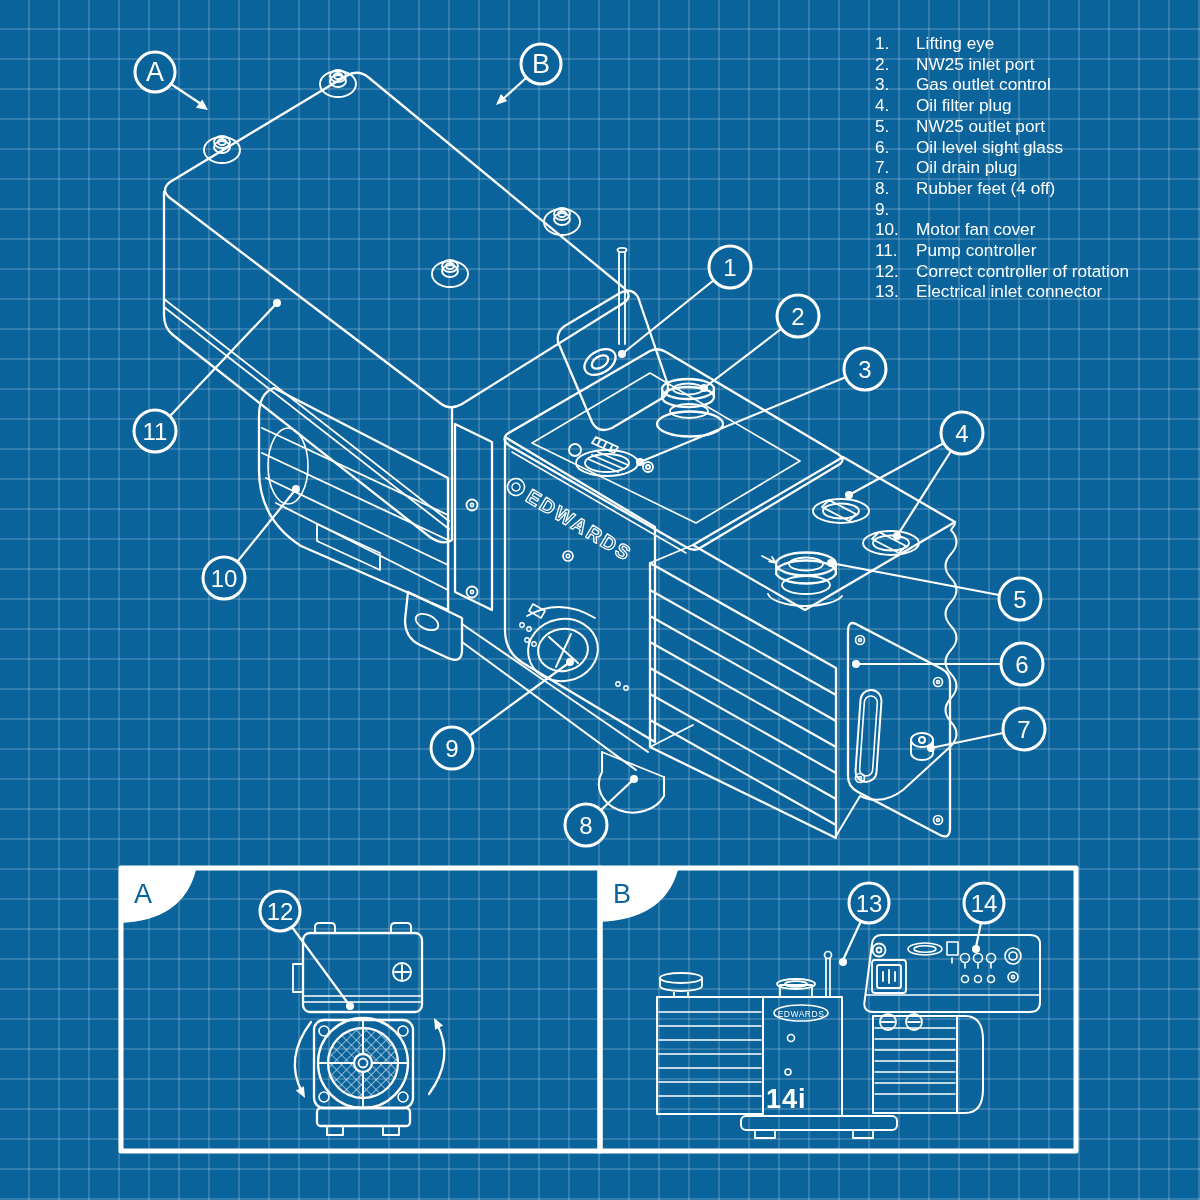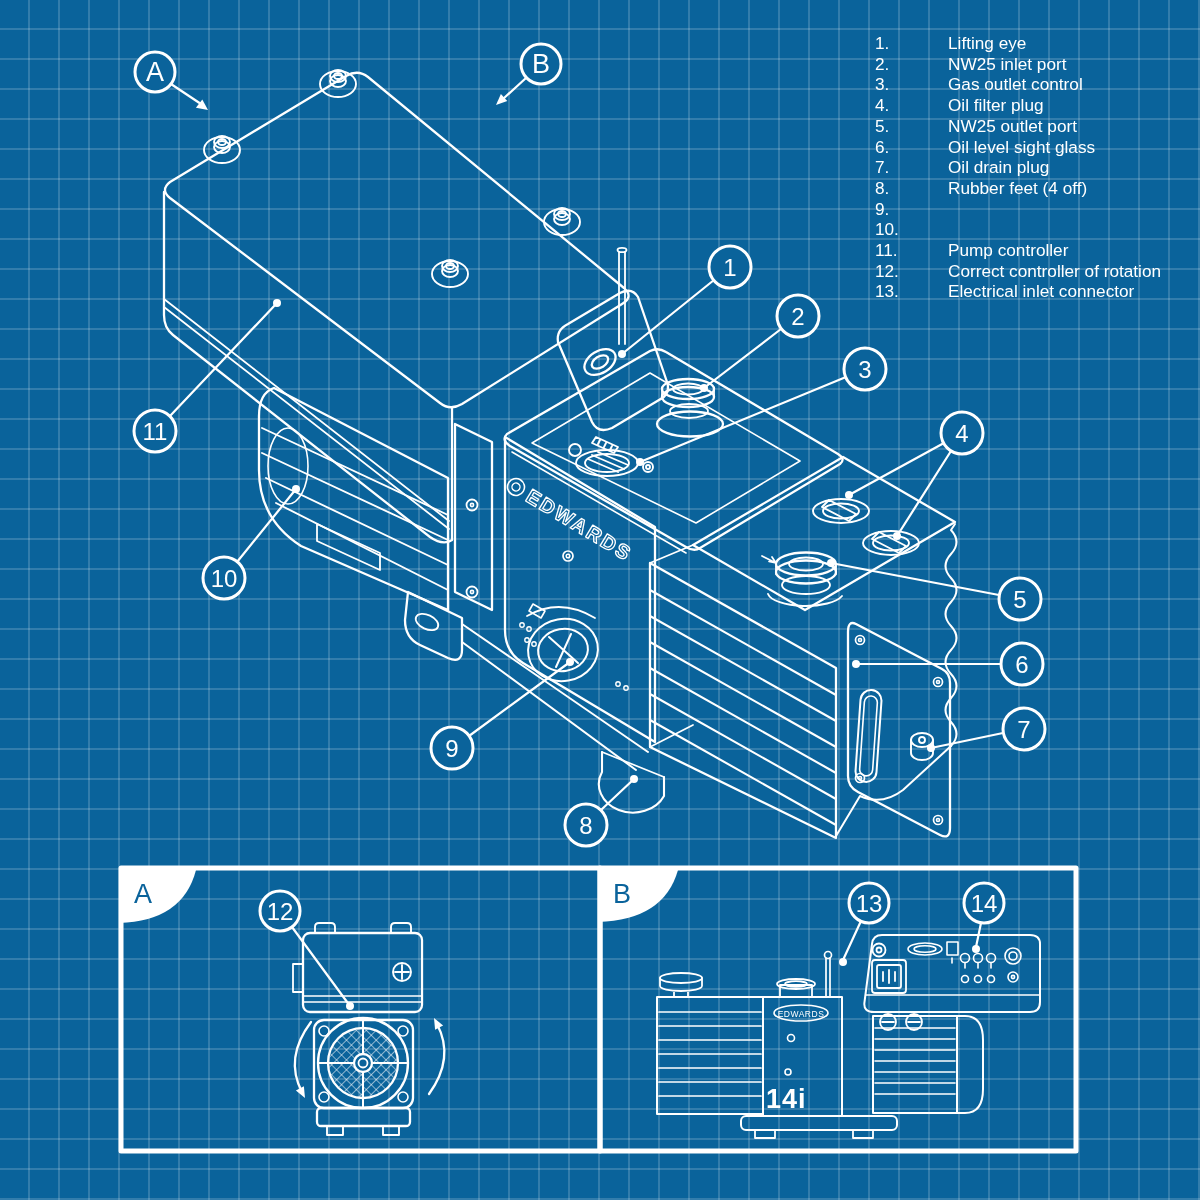--- a/index.html
+++ b/index.html
@@ -13,21 +13,21 @@
     background-position:-2px -2px;
     font-family:"Liberation Sans", sans-serif;
   }
   .stage > svg{position:absolute;left:0;top:0;}
   .legend{
     position:absolute;left:875px;top:33px;width:320px;color:#fff;
     font-size:17.2px;line-height:20.7px;font-weight:400;
   }
   .legend-row{display:flex;}
   .legend-row .num{width:41px;flex:0 0 41px;}
-  .legend-row .lbl{flex:1;margin-left:32px;}
+  .legend-row .lbl{flex:1;}
   svg text{font-family:"Liberation Sans", sans-serif;}
 </style>
 </head>
 <body>
 
 <div class="stage">
 
   <svg width="1200" height="1200" viewBox="0 0 1200 1200">
     <defs>
       <pattern id="mesh" width="7" height="7" patternUnits="userSpaceOnUse" patternTransform="rotate(45)">
@@ -468,20 +468,21 @@
       </div>
     <div class="legend-row">
         <span class="num">8.</span>
         <span class="lbl">Rubber feet (4 off)</span>
       </div>
     <div class="legend-row">
         <span class="num">9.</span>
       </div>
     <div class="legend-row">
         <span class="num">10.</span>
+        <span class="lbl">Motor fan cover</span>
       </div>
     <div class="legend-row">
         <span class="num">11.</span>
         <span class="lbl">Pump controller</span>
       </div>
     <div class="legend-row">
         <span class="num">12.</span>
         <span class="lbl">Correct controller of rotation</span>
       </div>
     <div class="legend-row">

